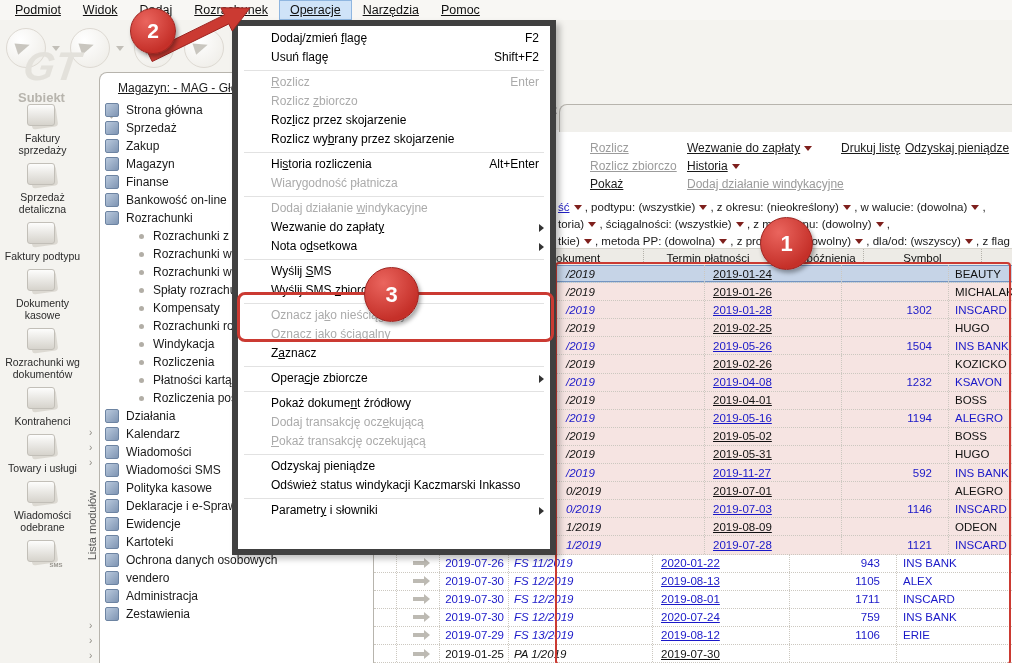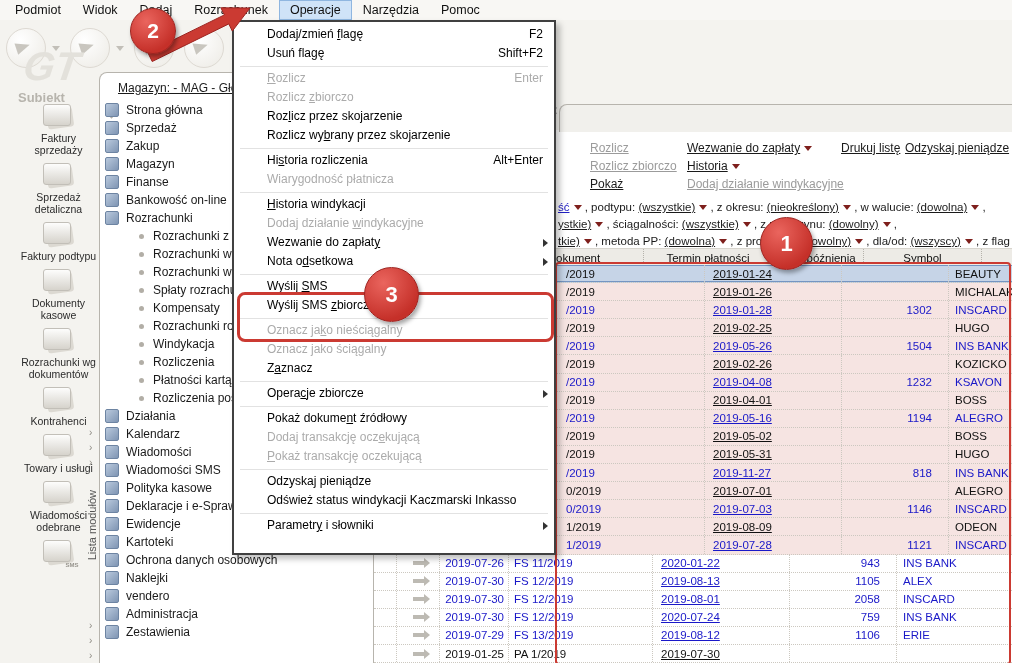--- a/index.html
+++ b/index.html
@@ -1,30 +1,30 @@
 <!DOCTYPE html>
 <html><head>
 <meta charset="utf-8">
 <style>
   html,body{margin:0;padding:0;background:#fff;}
   #app{position:relative;width:1012px;height:663px;overflow:hidden;background:#f4f3ef;
        font-family:"Liberation Sans",sans-serif;font-size:12px;color:#111;cursor:default;}
   
-  #menubar{position:absolute;left:0;top:0;right:0;height:20px;background:#f8f7f4;display:flex;align-items:center;padding-left:4px;z-index:20;}
+  #menubar{position:absolute;left:0;top:0;right:0;height:20px;background:#f8f7f4;display:flex;align-items:center;padding-left:4px;z-index:20;text-decoration:underline;}
   .mb-item{padding:2px 10px;font-size:12.5px;border:1px solid transparent;}
   .mb-item.active{background:#cfe3f8;border:1px solid #8fb6e0;}
   
   #toolbar{position:absolute;left:0;top:21px;width:560px;height:54px;display:flex;align-items:center;gap:10px;padding-left:6px;}
   .tb-btn{width:38px;height:38px;border-radius:50%;border:1px solid #ddd9d2;background:radial-gradient(circle at 35% 30%,#ffffff,#eceae4);position:relative;flex:0 0 auto;}
   .tb-glyph{position:absolute;left:9px;top:12px;width:0;height:0;border-left:14px solid #c9c6bf;border-top:6px solid transparent;border-bottom:6px solid transparent;transform:rotate(-18deg);}
   .tb-caret{width:0;height:0;border-left:4px solid transparent;border-right:4px solid transparent;border-top:5px solid #c2bfb8;margin-left:-4px;}
   
   #gt-logo{position:absolute;left:24px;top:44px;font-size:40px;font-style:italic;font-weight:bold;color:#e3e1db;z-index:1;transform:skewX(-8deg);}
   #logo-product{position:absolute;left:18px;top:90px;font-size:13px;font-weight:bold;color:#b7b4ad;z-index:2;}
-  #modulebar{position:absolute;left:0;top:104px;width:85px;bottom:0;display:flex;flex-direction:column;align-items:center;margin-left:16px;}
+  #modulebar{position:absolute;left:0;top:104px;width:85px;bottom:0;display:flex;flex-direction:column;align-items:center;}
   .mod-item{width:82px;display:flex;flex-direction:column;align-items:center;margin-bottom:7px;}
   .mod-icon{width:32px;height:26px;position:relative;margin-bottom:2px;}
   .mod-icon::before{content:"";position:absolute;left:4px;top:4px;width:26px;height:20px;background:#dcd9d2;border-radius:3px;transform:rotate(-8deg);}
   .mod-icon::after{content:"";position:absolute;left:0;top:0;width:26px;height:20px;background:linear-gradient(#fdfdfc,#d6d3cc);border:1px solid #c2bfb8;border-radius:3px;}
   .mod-badge{position:absolute;right:-4px;bottom:-2px;font-size:6px;font-weight:bold;color:#96938c;z-index:2;}
   .mod-label{font-size:10.5px;color:#2b2b2b;text-align:center;line-height:12px;width:80px;}
   
   #strip{position:absolute;left:85px;top:75px;width:14px;bottom:0;}
   #strip-label{position:absolute;left:1px;top:415px;writing-mode:vertical-rl;transform:rotate(180deg);font-size:11px;color:#555;}
   .strip-chev{position:absolute;left:4px;font-size:10px;color:#8e8b84;}
@@ -39,43 +39,43 @@
   .tree-label{font-size:12px;color:#1a1a1a;}
   
   #tab-close{position:absolute;left:545px;top:103px;width:16px;height:16px;font-size:12px;font-weight:bold;color:#8a8a8a;text-align:center;line-height:16px;z-index:6;}
   #tab{position:absolute;left:559px;top:104px;width:452px;height:27px;background:#f1f0ec;border:1px solid #b7b4ad;border-bottom:none;border-radius:8px 0 0 0;z-index:6;}
   #content-body{position:absolute;left:374px;top:130px;width:638px;height:533px;background:#fff;border-left:1px solid #ccc9c2;z-index:5;}
   .act{position:absolute;font-size:12px;text-decoration:underline;color:#1a1a1a;white-space:nowrap;z-index:7;}
   .act.disabled{color:#9b9b9b;}
   .caret-dn{display:inline-block;width:0;height:0;border-left:4px solid transparent;border-right:4px solid transparent;border-top:5px solid #7e1f1c;margin-left:4px;vertical-align:middle;}
   .filter-line{position:absolute;left:558px;width:452px;height:15px;font-size:11.5px;white-space:nowrap;overflow:hidden;z-index:7;}
   .f-label{color:#1a1a1a;}
-  .f-value{color:#1a1a1a;text-decoration:underline;}
+  .f-value{color:#1a1a1a;}
   .f-frag{color:#2220c4;text-decoration:underline;}
   
   #thead{position:absolute;left:374px;top:248px;width:638px;height:17px;background:#edebe6;border-top:1px solid #d8d5ce;display:flex;z-index:6;font-size:11.5px;}
   .th{border-right:1px dotted #b5b2ab;display:flex;align-items:center;justify-content:center;overflow:hidden;white-space:nowrap;}
   #tbody{position:absolute;left:374px;top:265px;width:638px;bottom:0;display:flex;flex-direction:column;z-index:6;}
   .tr{flex:1 1 0;display:flex;border-bottom:1px dotted #ccc8c0;background:#fff;align-items:stretch;}
   .tr.marked{background:#f6e4e2;}
   .tr.sel{background:#c6d4e7;box-shadow:inset 0 1px 0 #7495c2,inset 0 -1px 0 #7495c2;}
   .td{border-right:1px dotted #ccc8c0;font-size:11.5px;display:flex;align-items:center;overflow:hidden;white-space:nowrap;color:#111;}
   .tr.blue .td{color:#1a18c8;}
   .c-sel{width:22px;flex:0 0 auto;}
   .c-ico{width:42px;flex:0 0 auto;justify-content:center;}
   .c-date{width:64px;flex:0 0 auto;justify-content:flex-end;padding-right:4px;}
-  .c-doc{width:138px;flex:0 0 auto;padding-left:5px;}
+  .c-doc{width:138px;flex:0 0 auto;padding-left:5px;font-style:italic;}
   .c-doc.frag{padding-left:57px;}
   .c-termin{width:128px;flex:0 0 auto;padding-left:8px;text-decoration:underline;}
   .c-dni{width:90px;flex:0 0 auto;justify-content:flex-end;padding-right:16px;}
   .c-sym{width:117px;flex:0 0 auto;padding-left:6px;}
   .row-arrow{position:relative;width:11px;height:4px;background:#bdbab3;}
   .row-arrow::after{content:"";position:absolute;left:11px;top:-3px;width:0;height:0;border-left:6px solid #bdbab3;border-top:5px solid transparent;border-bottom:5px solid transparent;}
   
-  #ctxmenu{position:absolute;left:232px;top:20px;width:324px;height:535px;background:#fff;border:2px solid #404040;box-shadow:4px 4px 6px rgba(0,0,0,.25);z-index:50;padding-top:3px;box-sizing:border-box;}
+  #ctxmenu{position:absolute;left:232px;top:20px;width:324px;height:535px;background:#fff;border:6px solid #404040;box-shadow:4px 4px 6px rgba(0,0,0,.25);z-index:50;padding-top:3px;box-sizing:border-box;}
   .menu-item{height:19px;line-height:19px;padding-left:33px;padding-right:11px;font-size:12px;color:#000;position:relative;white-space:nowrap;}
   .menu-item.disabled{color:#ababab;}
   .menu-sc{position:absolute;right:11px;top:0;}
   .menu-sub{position:absolute;right:6px;top:6px;width:0;height:0;border-left:5px solid #333;border-top:4px solid transparent;border-bottom:4px solid transparent;}
   .menu-sep{height:6px;position:relative;}
   .menu-sep::after{content:"";position:absolute;left:6px;right:6px;top:3px;border-top:1px solid #e2e2e2;}
   .menu-item u{text-decoration:underline;}
   
   #ann-box-sms{position:absolute;left:237px;top:292px;width:311px;height:44px;border:3px solid #cb3a32;border-radius:8px;z-index:60;}
   #ann-box-table{position:absolute;left:555px;top:262px;width:452px;height:399px;border:2px solid #cb3a32;border-radius:4px;z-index:40;}
@@ -275,24 +275,20 @@
         <div class="tree-item">
           <span class="tree-ico"></span>
           <span class="tree-label">Kartoteki</span>
         </div>
         <div class="tree-item">
           <span class="tree-ico"></span>
           <span class="tree-label">Ochrona danych osobowych</span>
         </div>
         <div class="tree-item">
           <span class="tree-ico"></span>
-          <span class="tree-label">Naklejki</span>
-        </div>
-        <div class="tree-item">
-          <span class="tree-ico"></span>
           <span class="tree-label">vendero</span>
         </div>
         <div class="tree-item">
           <span class="tree-ico"></span>
           <span class="tree-label">Administracja</span>
         </div>
         <div class="tree-item">
           <span class="tree-ico"></span>
           <span class="tree-label">Zestawienia</span>
         </div>
@@ -306,21 +302,21 @@
   <span class="act disabled" style="left:590px;top:141px">Rozlicz</span>
   <span class="act disabled" style="left:590px;top:159px">Rozlicz zbiorczo</span>
   <span class="act" style="left:590px;top:177px">Pokaż</span>
   <span class="act" style="left:687px;top:141px"><span>Wezwanie do zapłaty</span><span class="caret-dn"></span></span>
   <span class="act" style="left:687px;top:159px"><span>Historia</span><span class="caret-dn"></span></span>
   <span class="act disabled" style="left:687px;top:177px">Dodaj działanie windykacyjne</span>
   <span class="act" style="left:841px;top:141px">Drukuj listę</span>
   <span class="act" style="left:905px;top:141px">Odzyskaj pieniądze</span>
 
   <div class="filter-line" id="filter-line-0" style="top:201px"><span class="f-frag">ść</span><span class="caret-dn"></span><span class="f-label"> , podtypu:  </span><span class="f-value">(wszystkie)</span><span class="caret-dn"></span><span class="f-label"> , z okresu:  </span><span class="f-value">(nieokreślony)</span><span class="caret-dn"></span><span class="f-label"> , w walucie:  </span><span class="f-value">(dowolna)</span><span class="caret-dn"></span><span class="f-label"> ,</span></div>
-  <div class="filter-line" id="filter-line-1" style="top:218px"><span class="f-value">ystkie)</span><span class="caret-dn"></span><span class="f-label"> , ściągalności: </span><span class="f-value">(wszystkie)</span><span class="caret-dn"></span><span class="f-label"> , z magazynu:  </span><span class="f-value">(dowolny)</span><span class="caret-dn"></span><span class="f-label"> ,</span></div>
+  <div class="filter-line" id="filter-line-1" style="top:218px"><span class="f-value">toria)</span><span class="caret-dn"></span><span class="f-label"> , ściągalności: </span><span class="f-value">(wszystkie)</span><span class="caret-dn"></span><span class="f-label"> , z magazynu:  </span><span class="f-value">(dowolny)</span><span class="caret-dn"></span><span class="f-label"> ,</span></div>
   <div class="filter-line" id="filter-line-2" style="top:235px"><span class="f-value">tkie)</span><span class="caret-dn"></span><span class="f-label"> , metoda PP:  </span><span class="f-value">(dowolna)</span><span class="caret-dn"></span><span class="f-label"> , z programu:  </span><span class="f-value">(dowolny)</span><span class="caret-dn"></span><span class="f-label"> , dla/od:  </span><span class="f-value">(wszyscy)</span><span class="caret-dn"></span><span class="f-label"> , z flag</span></div>
 
   <div id="thead">
       <div class="th" style="width: 22px; flex: 0 0 auto;"></div>
       <div class="th" style="width: 42px; flex: 0 0 auto;"></div>
       <div class="th" style="width: 64px; flex: 0 0 auto;"></div>
       <div class="th" style="width: 138px; flex: 0 0 auto;">Dokument</div>
       <div class="th" style="width: 128px; flex: 0 0 auto;">Termin płatności</div>
       <div class="th" style="width: 90px; flex: 0 0 auto;">Dni spóźnienia</div>
       <div class="th" style="width: 117px; flex: 0 0 auto;">Symbol</div>
@@ -425,21 +421,21 @@
         <div class="td c-termin">2019-05-31</div>
         <div class="td c-dni"></div>
         <div class="td c-sym">HUGO</div>
       </div>
       <div class="tr marked blue">
         <div class="td c-sel"></div>
         <div class="td c-ico"></div>
         <div class="td c-date"></div>
         <div class="td c-doc frag">/2019</div>
         <div class="td c-termin">2019-11-27</div>
-        <div class="td c-dni">818</div>
+        <div class="td c-dni">592</div>
         <div class="td c-sym">INS BANK</div>
       </div>
       <div class="tr marked">
         <div class="td c-sel"></div>
         <div class="td c-ico"></div>
         <div class="td c-date"></div>
         <div class="td c-doc frag">0/2019</div>
         <div class="td c-termin">2019-07-01</div>
         <div class="td c-dni"></div>
         <div class="td c-sym">ALEGRO</div>
@@ -494,21 +490,21 @@
         <div class="td c-sym">ALEX</div>
       </div>
       <div class="tr blue">
         <div class="td c-sel"></div>
         <div class="td c-ico">
           <span class="row-arrow"></span>
         </div>
         <div class="td c-date">2019-07-30</div>
         <div class="td c-doc">FS 12/2019</div>
         <div class="td c-termin">2019-08-01</div>
-        <div class="td c-dni">2058</div>
+        <div class="td c-dni">1711</div>
         <div class="td c-sym">INSCARD</div>
       </div>
       <div class="tr blue">
         <div class="td c-sel"></div>
         <div class="td c-ico">
           <span class="row-arrow"></span>
         </div>
         <div class="td c-date">2019-07-30</div>
         <div class="td c-doc">FS 12/2019</div>
         <div class="td c-termin">2020-07-24</div>
@@ -546,21 +542,20 @@
       <div class="menu-item"><span>Usuń fla<u>g</u>ę</span><span class="menu-sc">Shift+F2</span></div>
       <div class="menu-sep"></div>
       <div class="menu-item disabled"><span><u>R</u>ozlicz</span><span class="menu-sc">Enter</span></div>
       <div class="menu-item disabled"><span>Rozlicz <u>z</u>biorczo</span></div>
       <div class="menu-item"><span>Roz<u>l</u>icz przez skojarzenie</span></div>
       <div class="menu-item"><span>Rozlicz wy<u>b</u>rany przez skojarzenie</span></div>
       <div class="menu-sep"></div>
       <div class="menu-item"><span>Hi<u>s</u>toria rozliczenia</span><span class="menu-sc">Alt+Enter</span></div>
       <div class="menu-item disabled"><span>Wiarygodność płatnicza</span></div>
       <div class="menu-sep"></div>
-      <div class="menu-item"><span><u>H</u>istoria windykacji</span></div>
       <div class="menu-item disabled"><span>Dodaj działanie <u>w</u>indykacyjne</span></div>
       <div class="menu-item"><span>Wezwanie do zapłat<u>y</u></span><span class="menu-sub"></span></div>
       <div class="menu-item"><span>Nota o<u>d</u>setkowa</span><span class="menu-sub"></span></div>
       <div class="menu-sep"></div>
       <div class="menu-item"><span>Wyślij <u>S</u>MS</span></div>
       <div class="menu-item"><span>Wyślij SMS <u>z</u>biorczo</span></div>
       <div class="menu-sep"></div>
       <div class="menu-item disabled"><span>Oznacz ja<u>k</u>o nieściągalny</span></div>
       <div class="menu-item disabled"><span>Oznacz jako ściągalny</span></div>
       <div class="menu-item"><span>Z<u>a</u>znacz</span></div>

